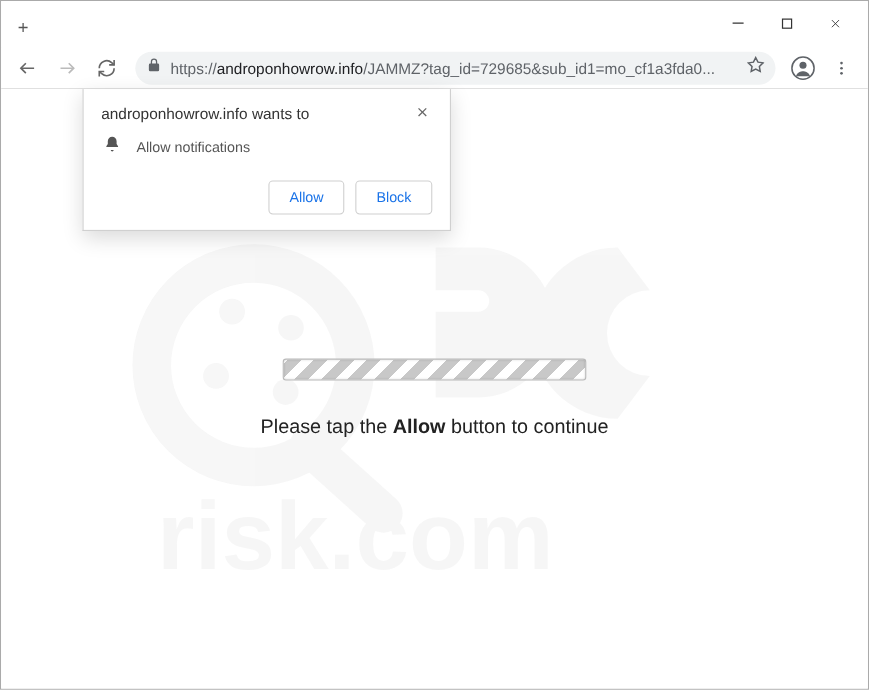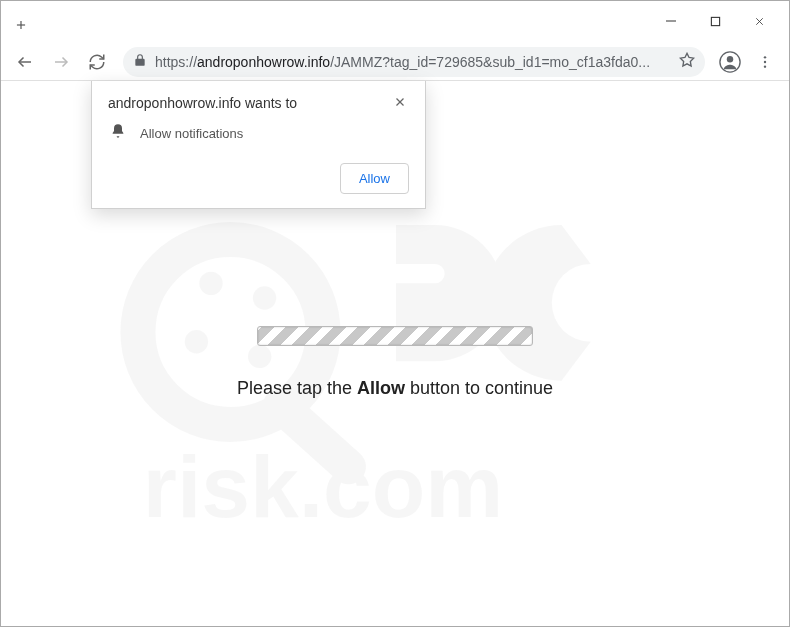--- a/index.html
+++ b/index.html
@@ -64,21 +64,21 @@
     .star-icon { color: #5f6368; cursor: pointer; }
     .avatar-icon { width: 26px; height: 26px; display: flex; align-items: center; justify-content: center; color: #5f6368; cursor: pointer; margin: 0 2px; }
     .menu-icon { width: 32px; height: 32px; display: flex; align-items: center; justify-content: center; color: #5f6368; cursor: pointer; }
     .viewport {
       position: relative;
       height: 547px;
       background: #fff;
     }
     .perm-dialog {
       position: absolute;
-      top: 0px; left: 90px;
+      top: 0px; left: 74px;
       width: 335px;
       background: #fff;
       border: 1px solid #d0d0d0;
       border-top: none;
       box-shadow: 0 6px 18px rgba(0,0,0,0.15);
       padding: 14px 16px 14px 16px;
     }
     .perm-header { display: flex; align-items: flex-start; }
     .perm-title { font-size: 14px; color: #333; flex: 1; }
     .perm-close { color: #666; cursor: pointer; width: 16px; height: 16px; }
@@ -220,20 +220,21 @@
     <div class="perm-row">
       <span class="bell-icon">
         <svg width="16" height="16" viewBox="0 0 24 24" fill="currentColor">
             <path d="M12 2a6 6 0 0 0-6 6v4l-2 3v1h16v-1l-2-3V8a6 6 0 0 0-6-6zM10 20a2 2 0 0 0 4 0h-4z"></path>
           </svg>
       </span>
       <div class="perm-text">Allow notifications</div>
     </div>
     <div class="perm-actions">
       <button class="perm-btn">Allow</button>
+      <button class="perm-btn">Block</button>
     </div>
   </div>
 
   <div class="main-content">
     <div class="progress-bar"></div>
     <div class="main-text">
       <span>Please tap the </span><b>Allow</b><span> button to continue</span>
     </div>
   </div>
 

